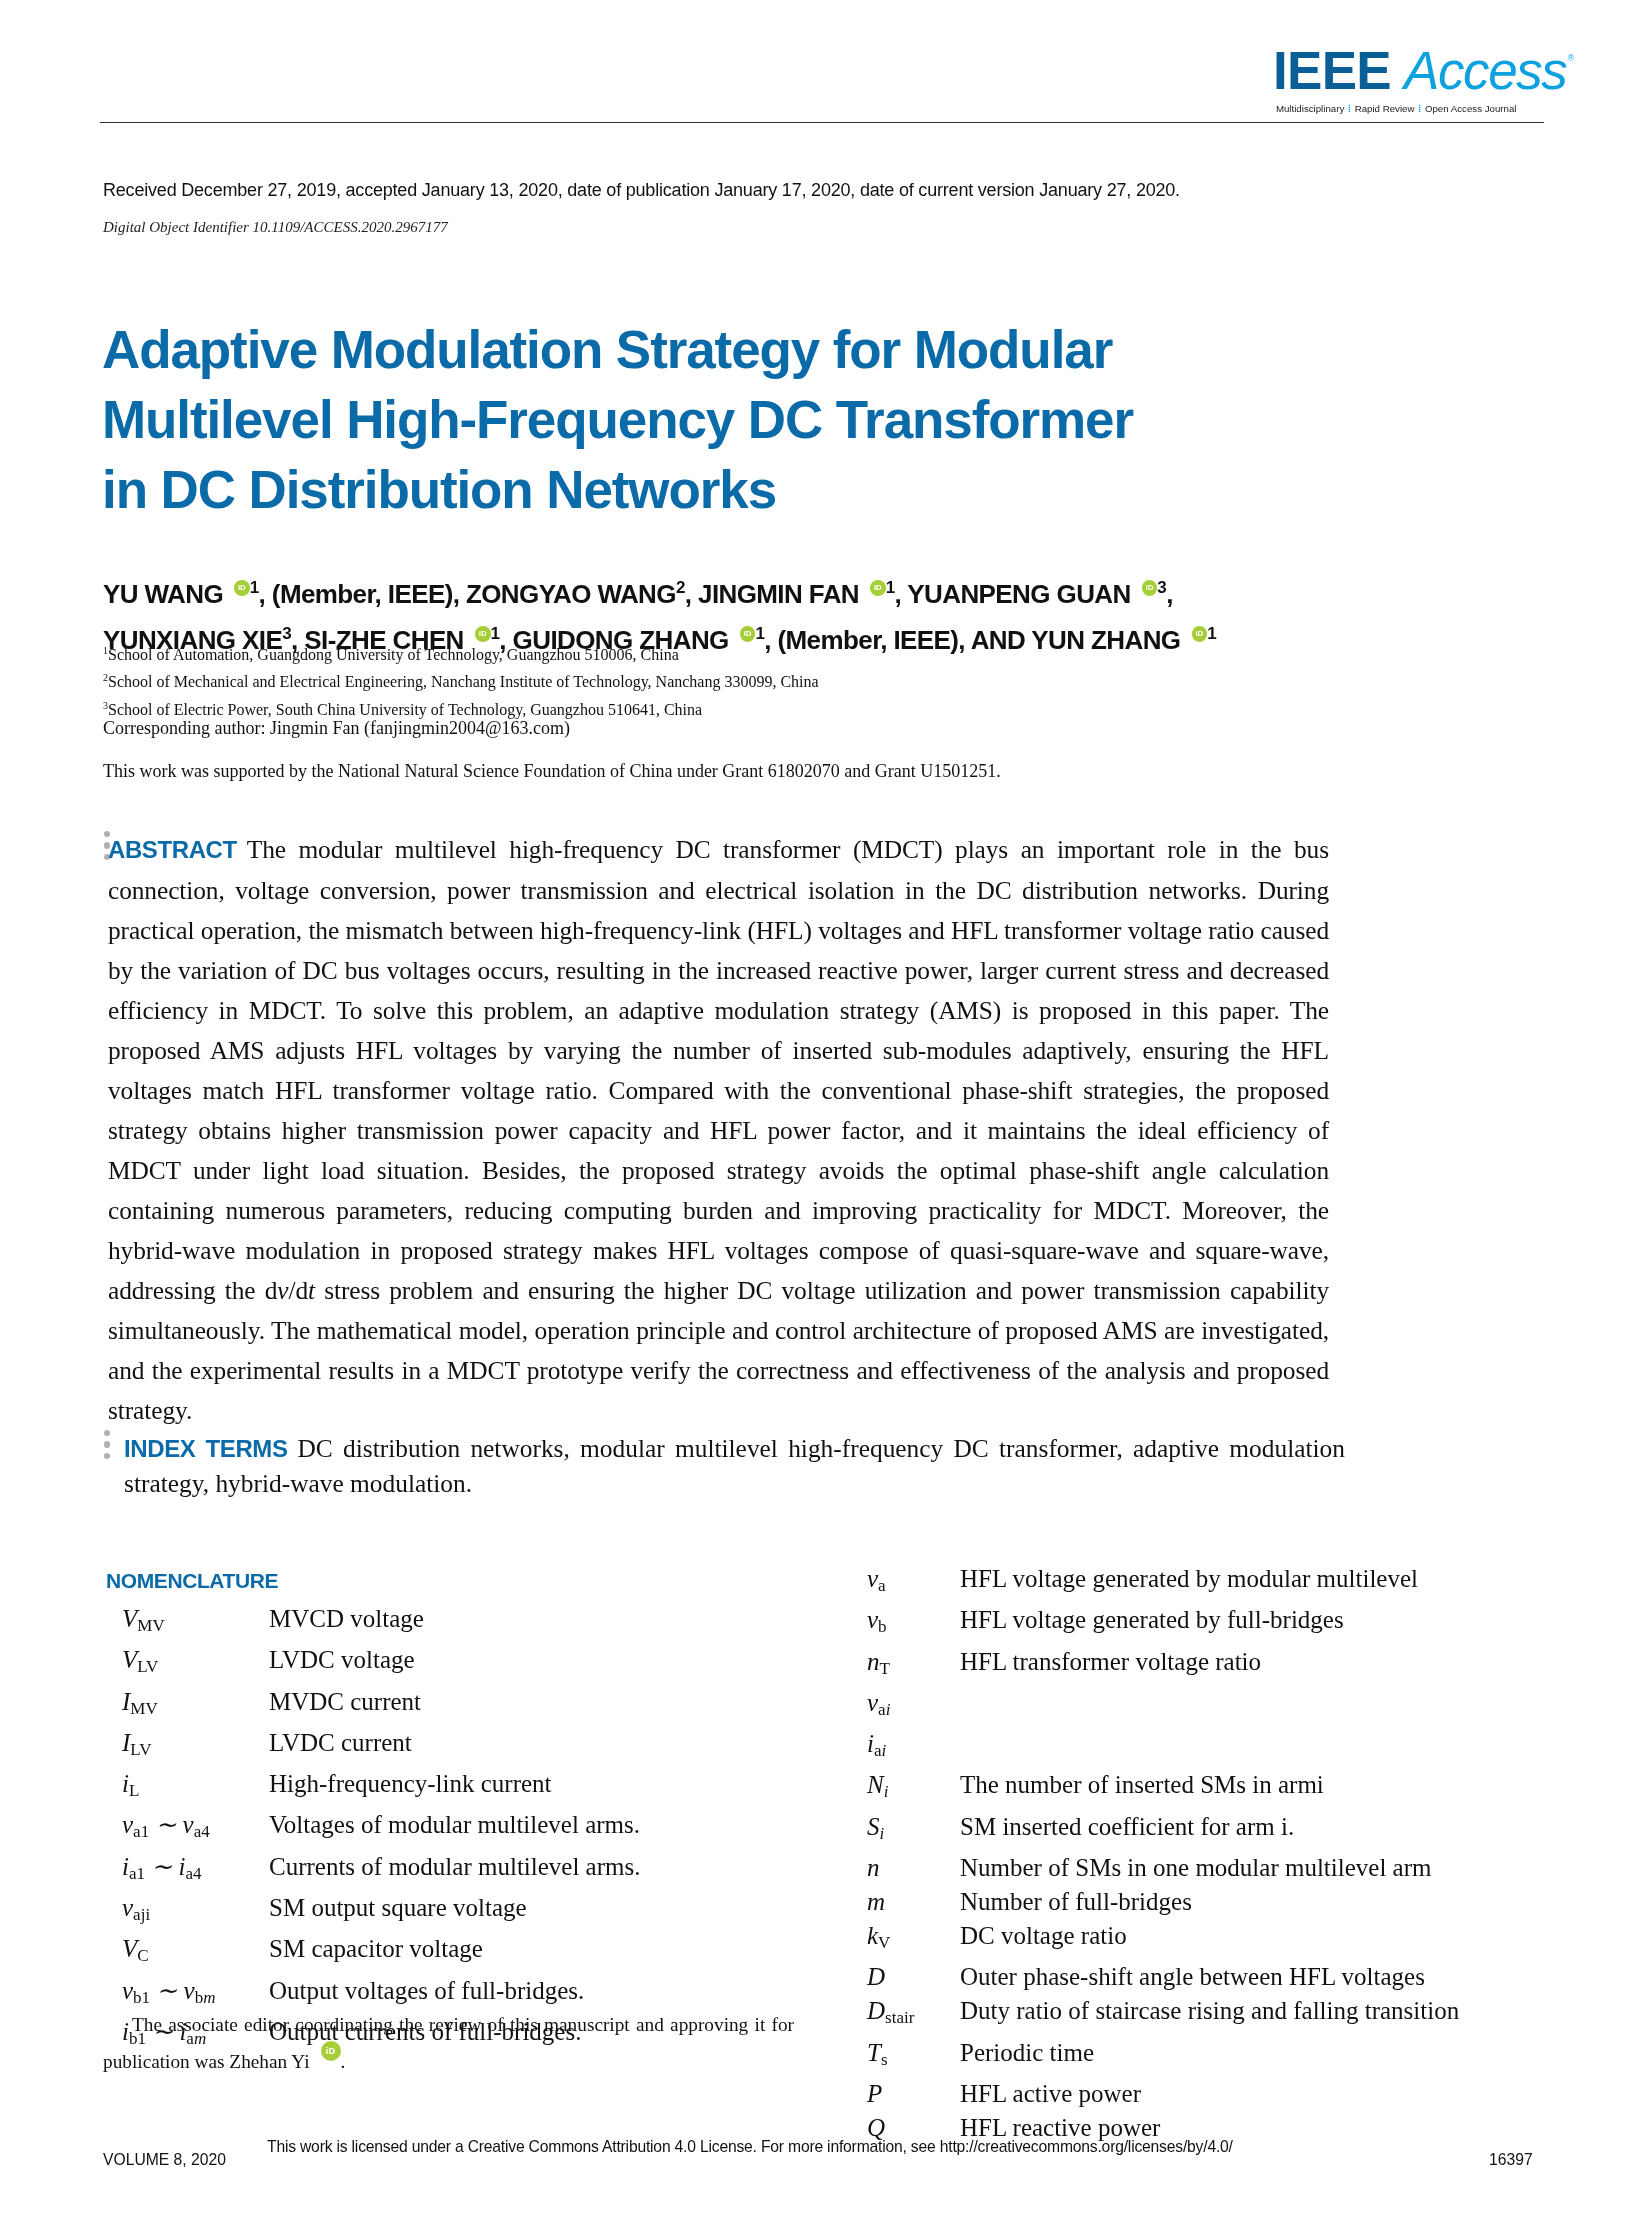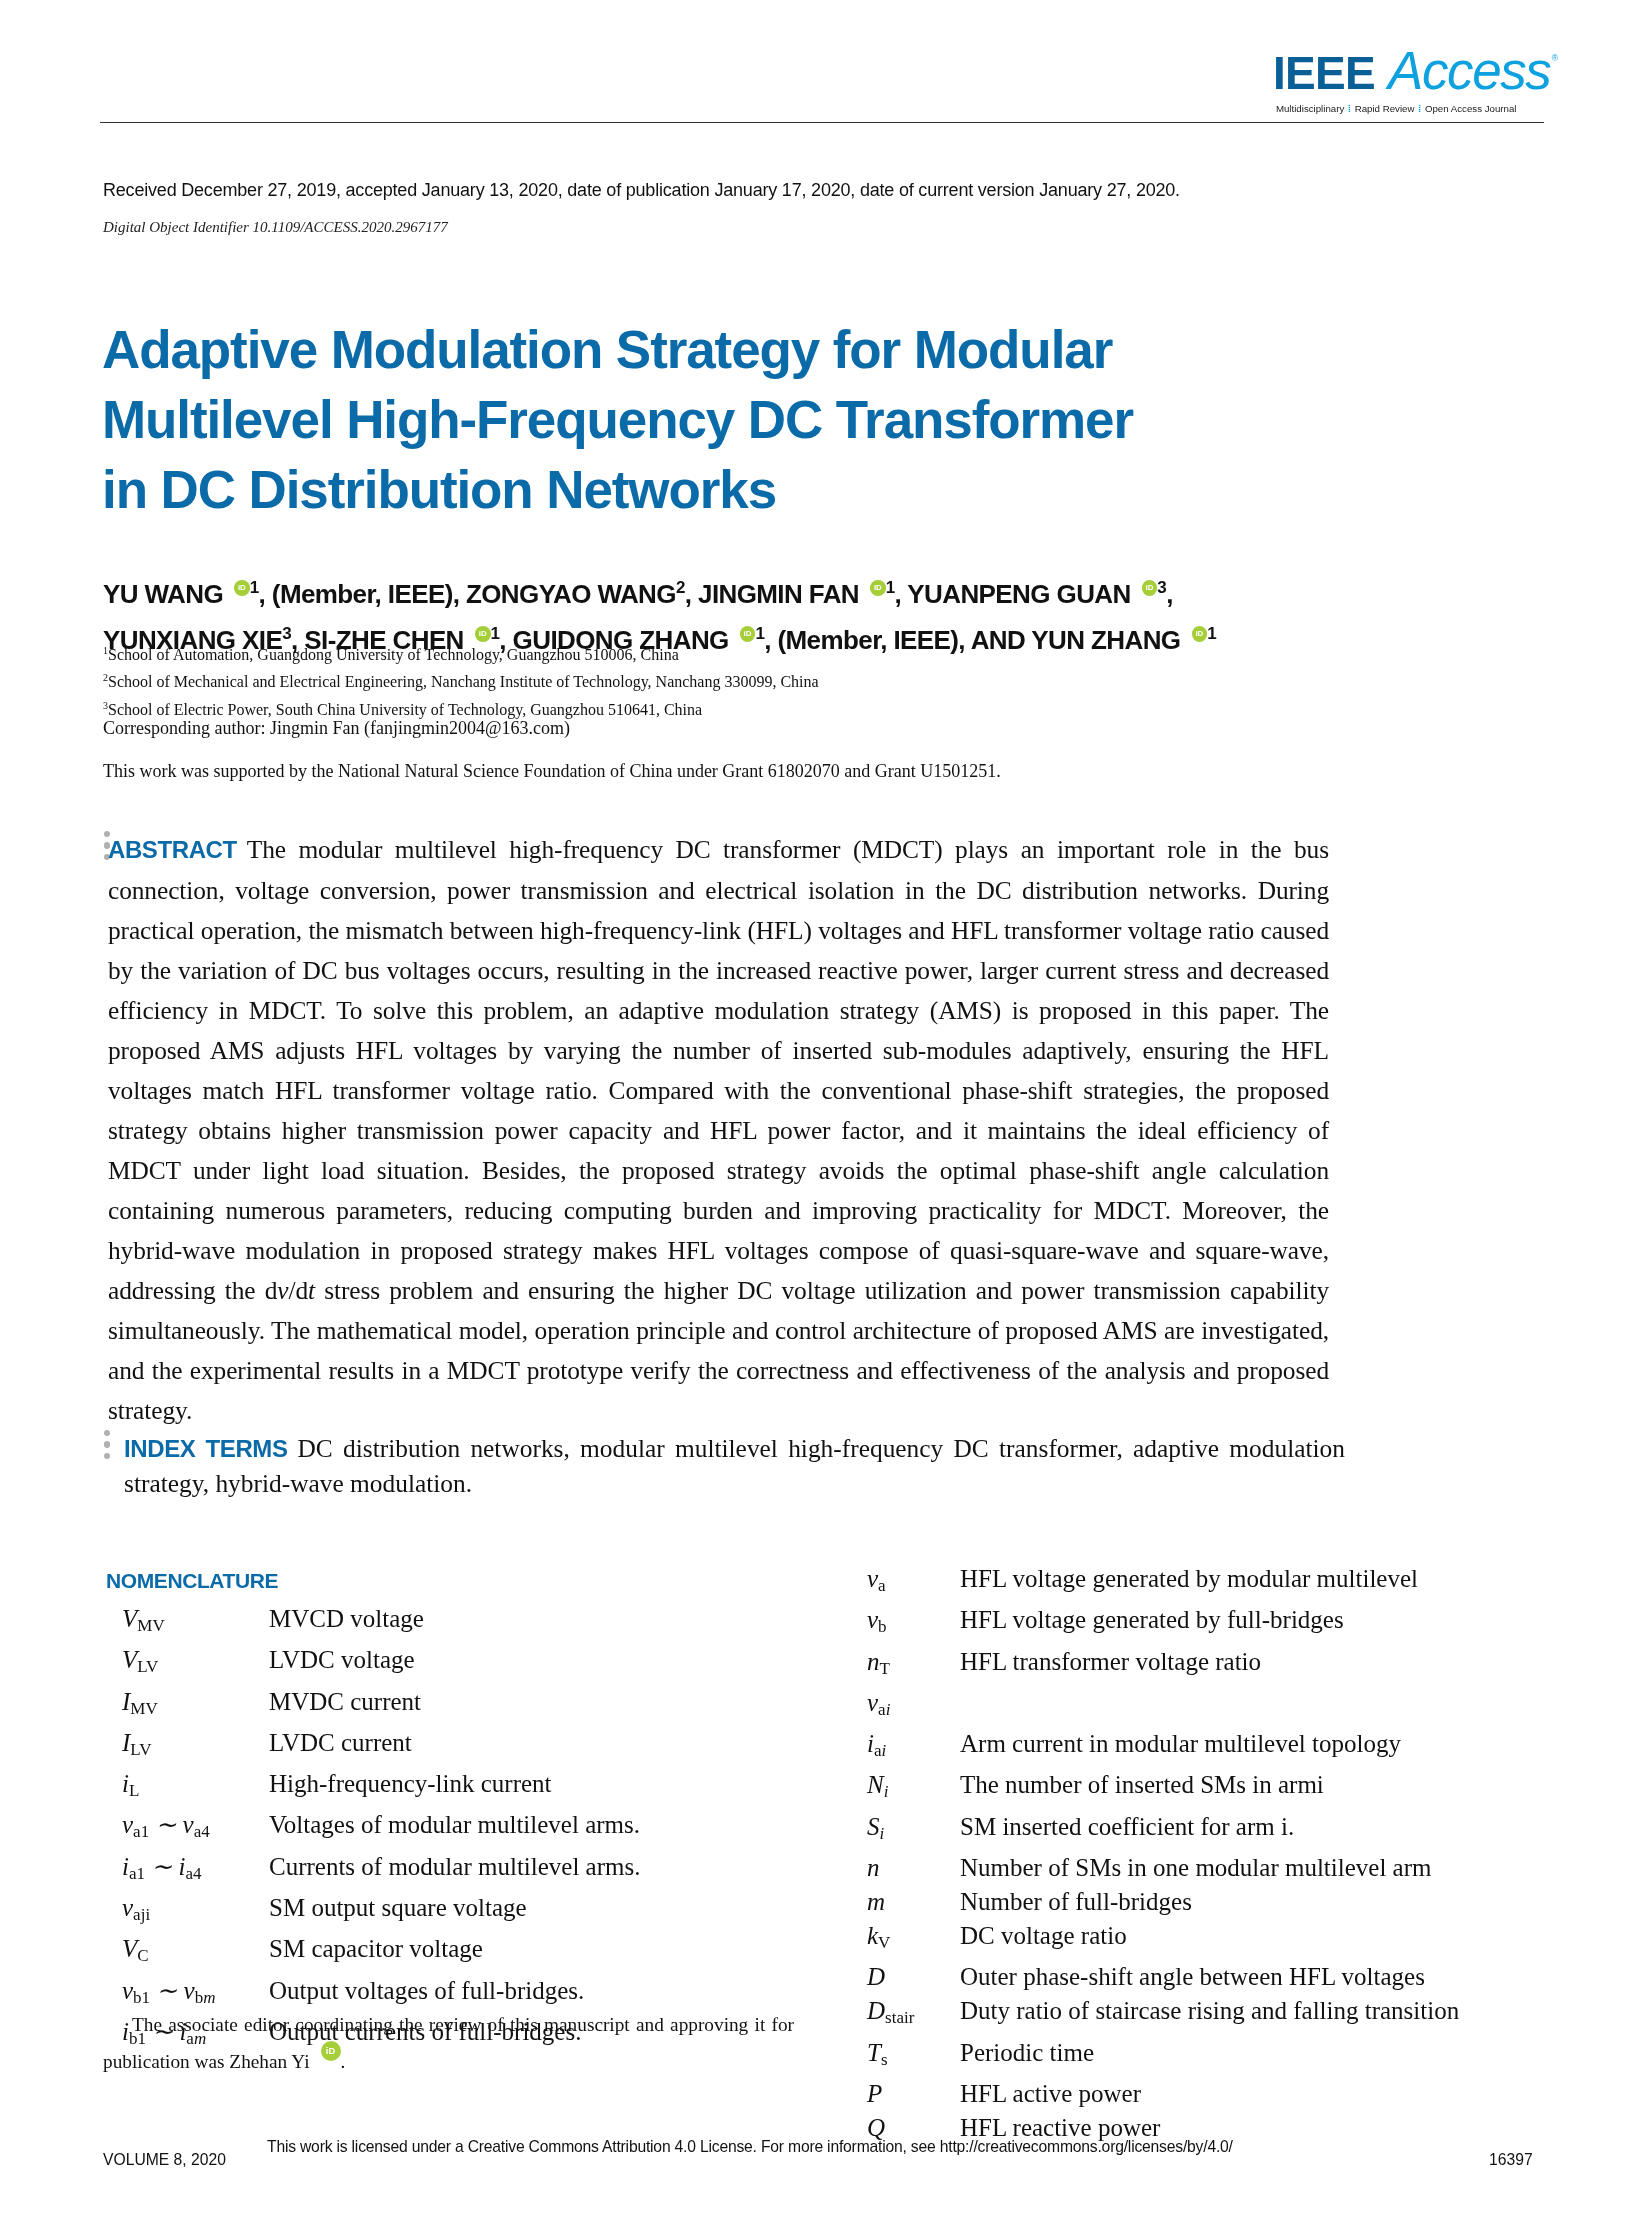--- a/index.html
+++ b/index.html
@@ -1,21 +1,21 @@
 <!DOCTYPE html>
 <html style="font-size:11.4px"><head>
 <meta charset="utf-8">
 <style>
   * { box-sizing: border-box; margin: 0; padding: 0; }
   html, body { width: 1647px; height: 2239px; background: #ffffff; }
   body { position: relative; font-family: "Liberation Serif", serif; color: #111; overflow: hidden; }
 
   .logo { position: absolute; left: 1273px; top: 44px; width: 272px; }
   .logo-main { display: flex; align-items: baseline; line-height: 1; }
-  .logo-ieee { font-family: "Liberation Sans", sans-serif; font-weight: 700; font-size: 46px; color: #0a5f96; letter-spacing: -0.7px; }
+  .logo-ieee { font-family: "Liberation Sans", sans-serif; font-weight: 700; font-size: 53px; color: #0a5f96; letter-spacing: -0.7px; }
   .logo-access { font-family: "Liberation Sans", sans-serif; font-style: italic; font-size: 53px; color: #0ea1df; letter-spacing: -1.4px; margin-left: 13px; }
   .logo-reg { font-family: "Liberation Sans", sans-serif; font-size: 8.6px; color: #0ea1df; margin-left: 1.4px; align-self: flex-start; margin-top: 10px; }
   .logo-tagline { font-family: "Liberation Sans", sans-serif; font-size: 9.7px; color: #222; margin-top: 5.7px; margin-left: 2.9px; white-space: nowrap; }
   .logo-tagline .sep { color: #0ea1df; font-weight: 700; margin: 0 3.6px; }
   .header-rule { position: absolute; left: 100px; top: 122px; width: 1444px; height: 1.4px; background: #333; }
 
   .received { position: absolute; left: 103px; top: 180px; font-family: "Liberation Sans", sans-serif; font-size: 18px; color: #111; letter-spacing: -0.2px; }
   .doi { position: absolute; left: 103px; top: 219px; font-family: "Liberation Serif", serif; font-style: italic; font-size: 15px; color: #222; }
 
   .title { position: absolute; left: 102px; top: 315px; width: 1216px; font-family: "Liberation Sans", sans-serif; font-weight: 700; font-size: 53px; line-height: 70px; color: #0b6aa8; letter-spacing: -1.1px; }
@@ -171,21 +171,20 @@
     </div>
     <div class="row">
       <span class="sym"><span>n<sub>T</sub></span></span>
       <span class="desc">HFL transformer voltage ratio</span>
     </div>
     <div class="row">
       <span class="sym"><span>v<sub>a<i>i</i></sub></span></span>
     </div>
     <div class="row">
       <span class="sym"><span>i<sub>a<i>i</i></sub></span></span>
-      <span class="desc">Arm current in modular multilevel topology</span>
     </div>
     <div class="row">
       <span class="sym"><span>N<sub><i>i</i></sub></span></span>
       <span class="desc">The number of inserted SMs in armi</span>
     </div>
     <div class="row">
       <span class="sym"><span>S<sub><i>i</i></sub></span></span>
       <span class="desc">SM inserted coefficient for arm i.</span>
     </div>
     <div class="row">

